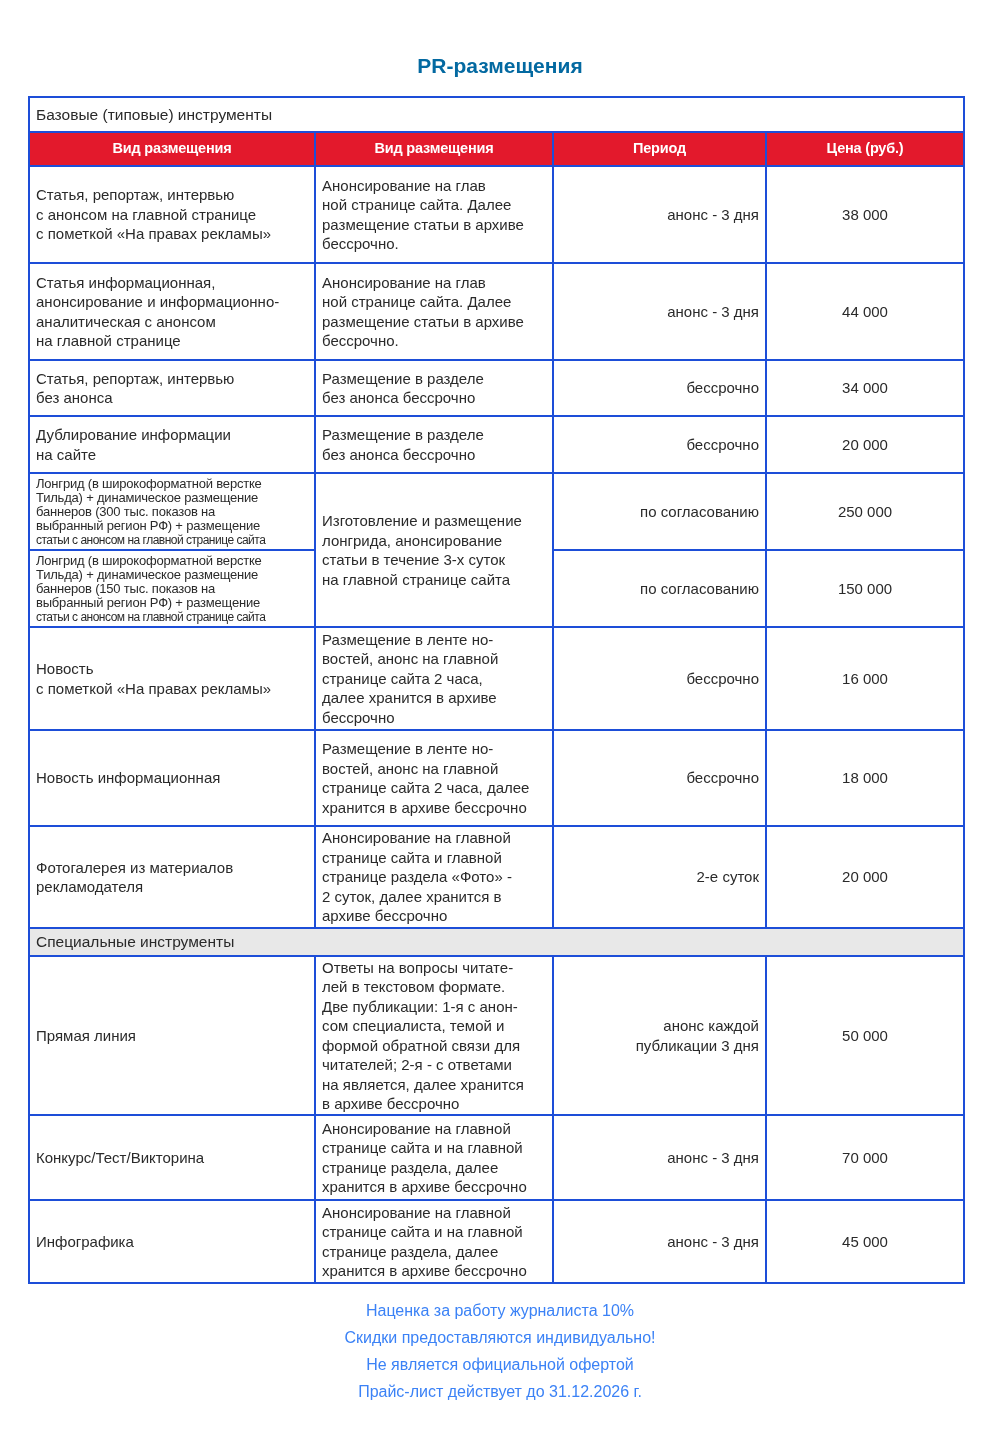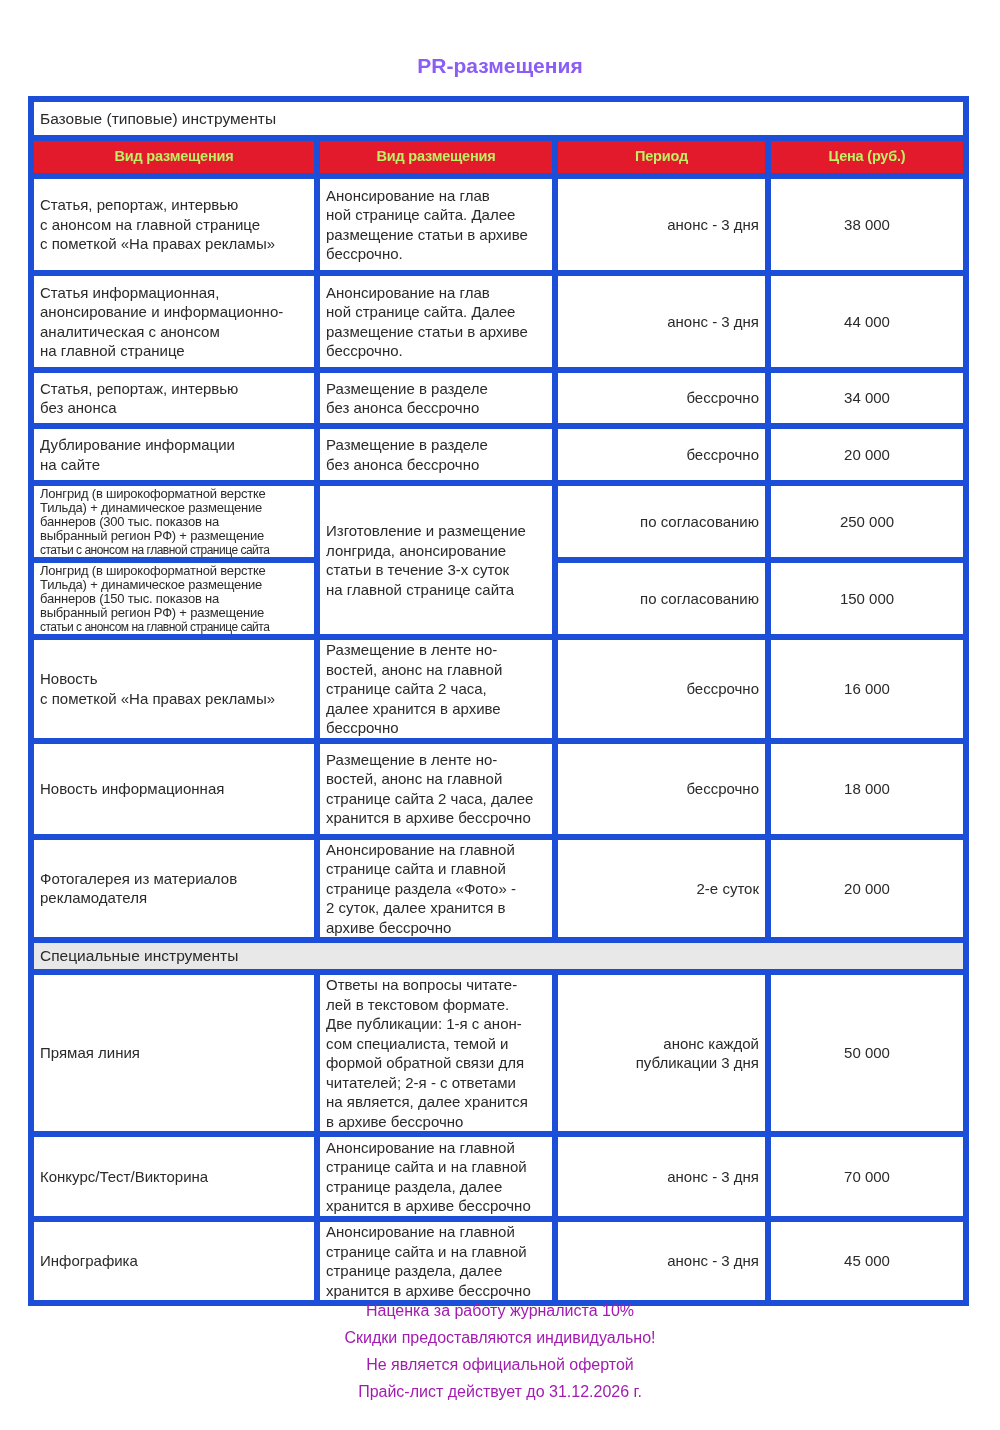--- a/index.html
+++ b/index.html
@@ -1,30 +1,30 @@
 <!DOCTYPE html>
 <html><head>
 <meta charset="utf-8">
 <style>
   html, body { margin: 0; padding: 0; background: #ffffff; }
   body { width: 1000px; height: 1430px; position: relative; font-family: "Liberation Sans", sans-serif; color: #2a2a2a; overflow: hidden; }
-  .page-title { position: absolute; left: 0; top: 54px; width: 1000px; text-align: center; font-size: 21px; font-weight: bold; color: #8b5cf6; }
+  .page-title { position: absolute; left: 0; top: 54px; width: 1000px; text-align: center; font-size: 21px; font-weight: bold; color: #0369a1; }
   table.price { position: absolute; left: 28px; top: 96px; width: 935px; border-collapse: collapse; table-layout: fixed; font-size: 15px; line-height: 19.5px; }
-  table.price td, table.price th { border: 6px solid #1d4ed8; padding: 0 6px; vertical-align: middle; margin-top: 24px; }
+  table.price td, table.price th { border: 2px solid #1d4ed8; padding: 0 6px; vertical-align: middle; margin-top: 24px; }
   .section-row td { text-align: left; font-size: 15.5px; padding-left: 7px; }
   .section-basic td { height: 33px; background: #ffffff; }
   .section-special td { height: 26px; background: #e8e8e8; }
-  .header-row th { background: #e3192c; color: #bef264; font-weight: bold; font-size: 14.5px; height: 32px; text-align: center; border-color: #8a1a22; letter-spacing: -0.2px; }
+  .header-row th { background: #e3192c; color: #ffffff; font-weight: bold; font-size: 14.5px; height: 32px; text-align: center; border-color: #8a1a22; letter-spacing: -0.2px; }
   td.c-name { text-align: left; padding-left: 7px; }
   td.c-desc { text-align: left; padding-left: 7px; }
   td.c-period { text-align: right; }
   td.c-price { text-align: center; }
   td.small { font-size: 13px; line-height: 14px; letter-spacing: -0.2px; padding-left: 6px; padding-right: 2px; }
   .ln { display: block; white-space: nowrap; }
-  .footer { position: absolute; left: 0; top: 1297px; width: 1000px; text-align: center; font-size: 16px; line-height: 27px; color: #a21caf; }
+  .footer { position: absolute; left: 0; top: 1297px; width: 1000px; text-align: center; font-size: 16px; line-height: 27px; color: #3b82f6; }
 </style>
 </head>
 <body>
 
 <div class="page-title">PR-размещения</div>
 
 <table class="price">
   <colgroup>
     <col style="width:286px">
       <col style="width:238px">

